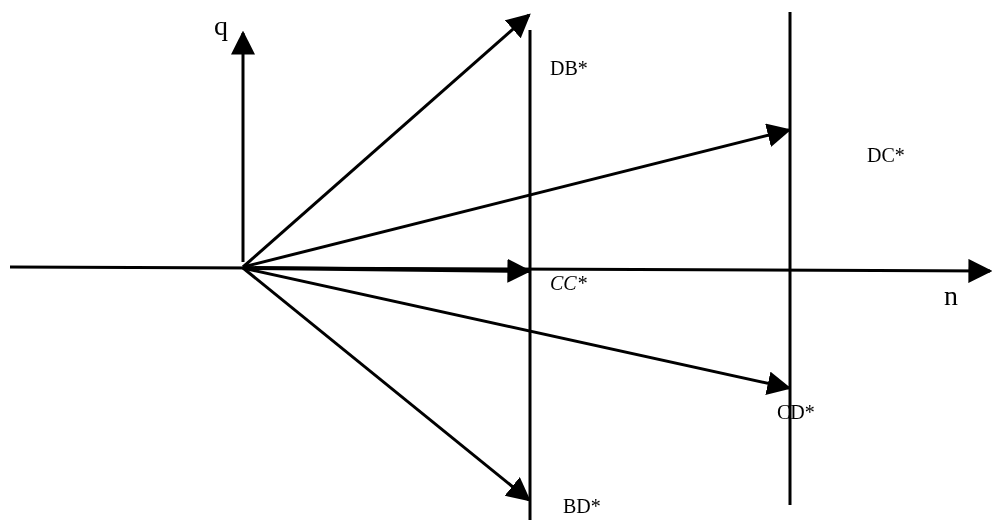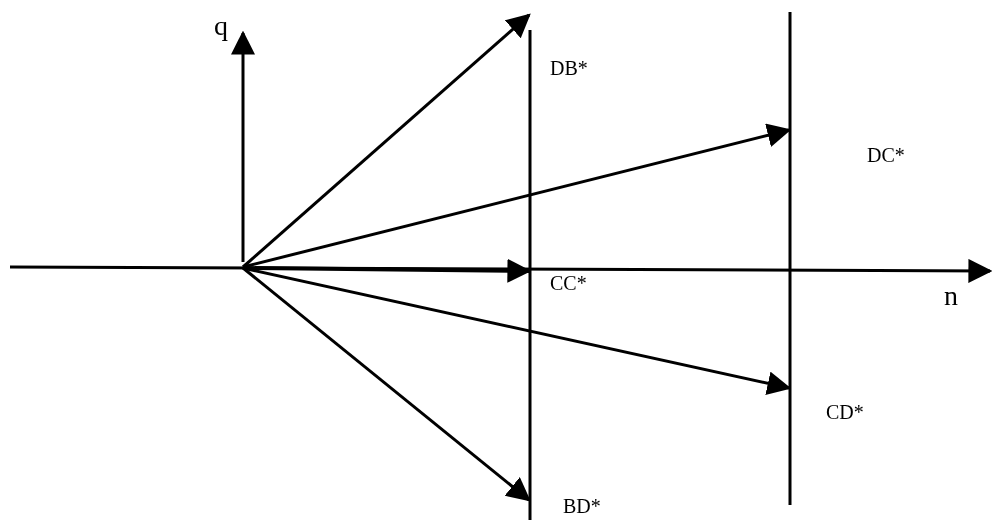--- a/index.html
+++ b/index.html
@@ -33,15 +33,15 @@
   <line x1="243" y1="268" x2="529" y2="271" stroke="#000" stroke-width="4" marker-end="url(#arrowL)"></line>
   <line x1="243" y1="268" x2="789" y2="388" stroke="#000" stroke-width="3" marker-end="url(#arrowL)"></line>
   <line x1="243" y1="268" x2="529" y2="500" stroke="#000" stroke-width="3" marker-end="url(#arrowL)"></line>
 </svg>
 
 <div class="lbl axis-lbl" style="left:214px; top:12px;">q</div>
 <div class="lbl axis-lbl" style="left:944px; top:282px;">n</div>
 
 <div class="lbl" style="left:550px; top:58px;">DB*</div>
 <div class="lbl" style="left:838px; top:145px;margin-left:29px;">DC*</div>
-<div class="lbl" style="left:550px; top:273px;">CC*</div>
-<div class="lbl" style="left:826px; top:402px;text-align:center;">CD*</div>
+<div class="lbl" style="left:550px; top:273px;font-style:italic;">CC*</div>
+<div class="lbl" style="left:777px; top:402px;text-align:center;">CD*</div>
 <div class="lbl" style="left:563px; top:496px;">BD*</div>
 
 </body></html>

